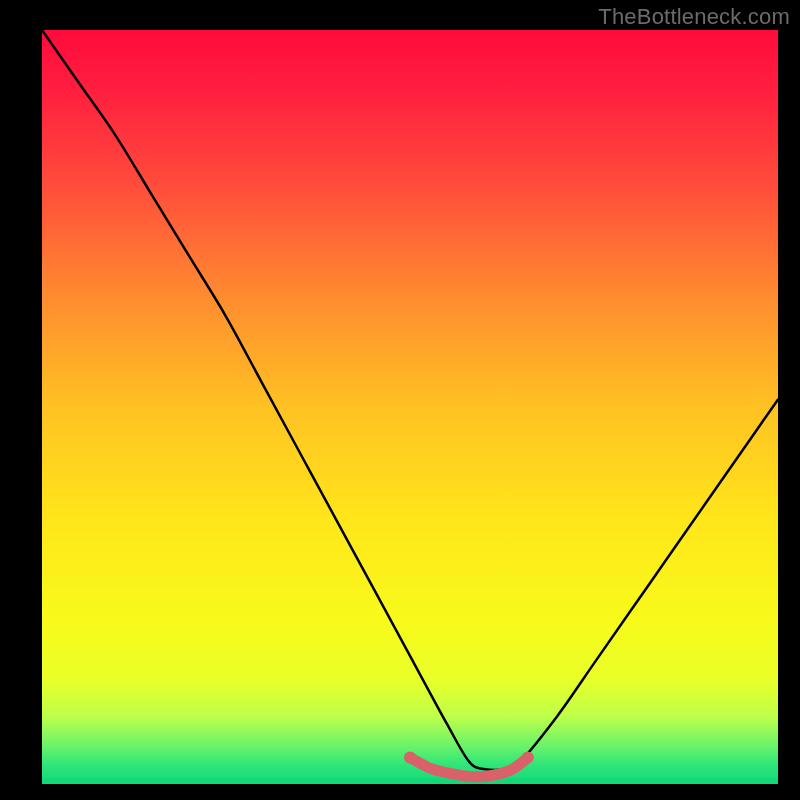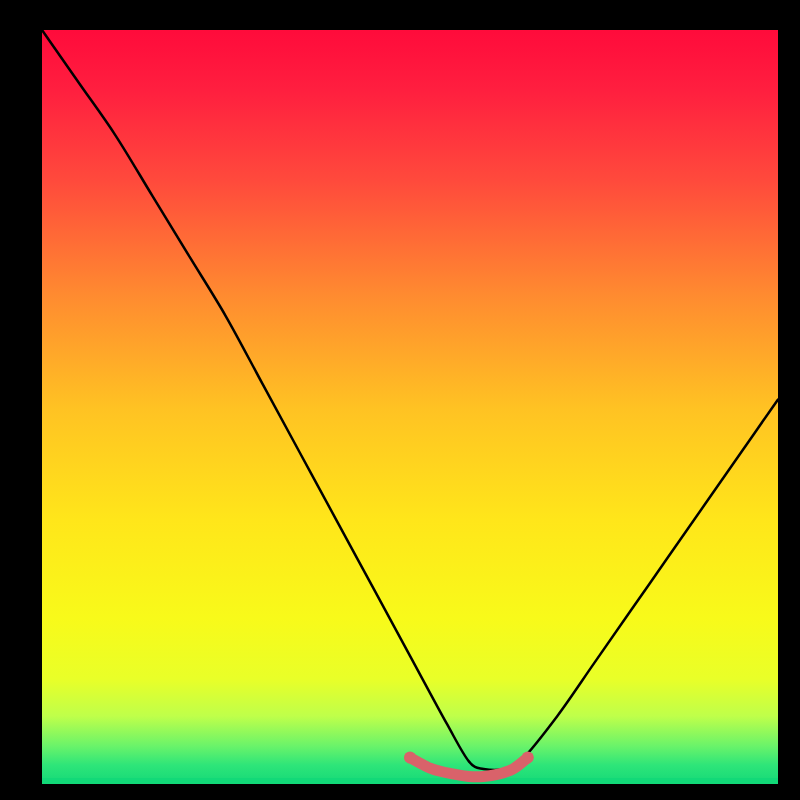--- a/index.html
+++ b/index.html
@@ -28,20 +28,21 @@
     z-index: 10;
   }
   svg {
     display: block;
   }
 </style>
 </head>
 <body>
 
 <div class="outer">
+  <div class="attribution">TheBottleneck.com</div>
 
   <svg id="chart-svg" width="800" height="800" viewBox="0 0 800 800">
     <defs>
       <linearGradient id="bg-grad" x1="0" y1="0" x2="0" y2="1">
           <stop offset="0.00%" stop-color="#ff0b3b"></stop>
           <stop offset="8.00%" stop-color="#ff1f3f"></stop>
           <stop offset="20.00%" stop-color="#ff4a3c"></stop>
           <stop offset="35.00%" stop-color="#ff8a30"></stop>
           <stop offset="50.00%" stop-color="#ffc223"></stop>
           <stop offset="65.00%" stop-color="#ffe61a"></stop>

